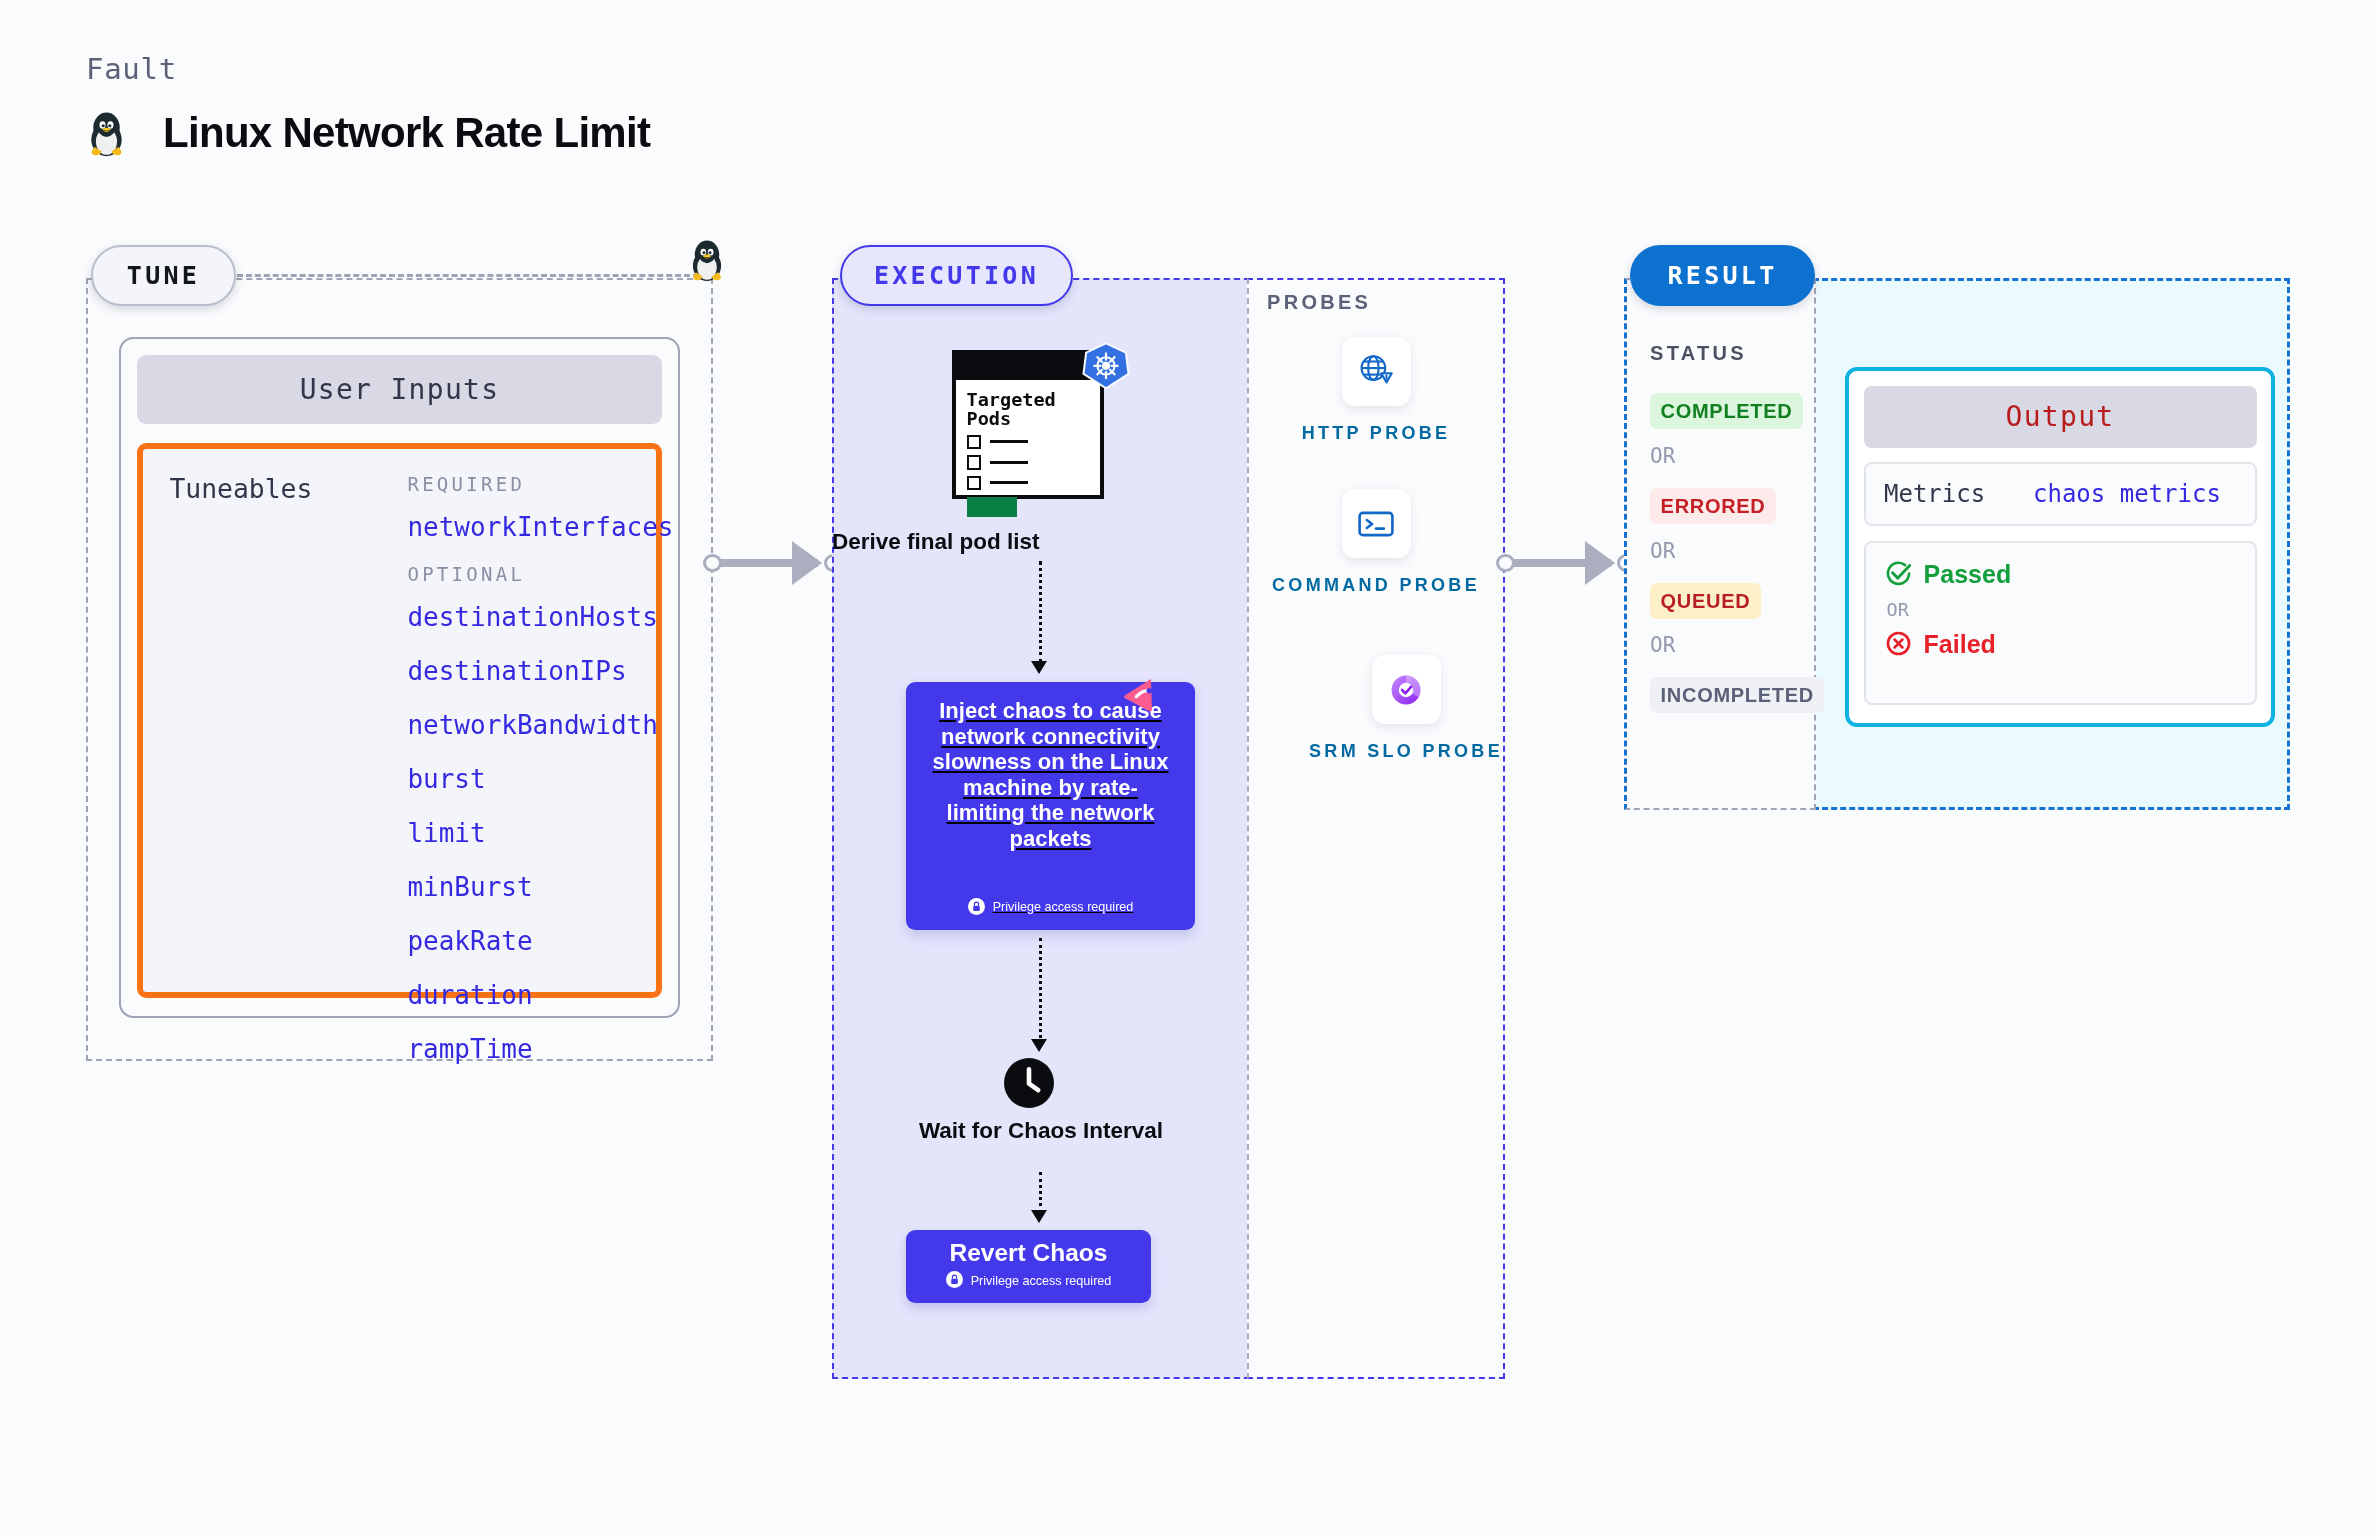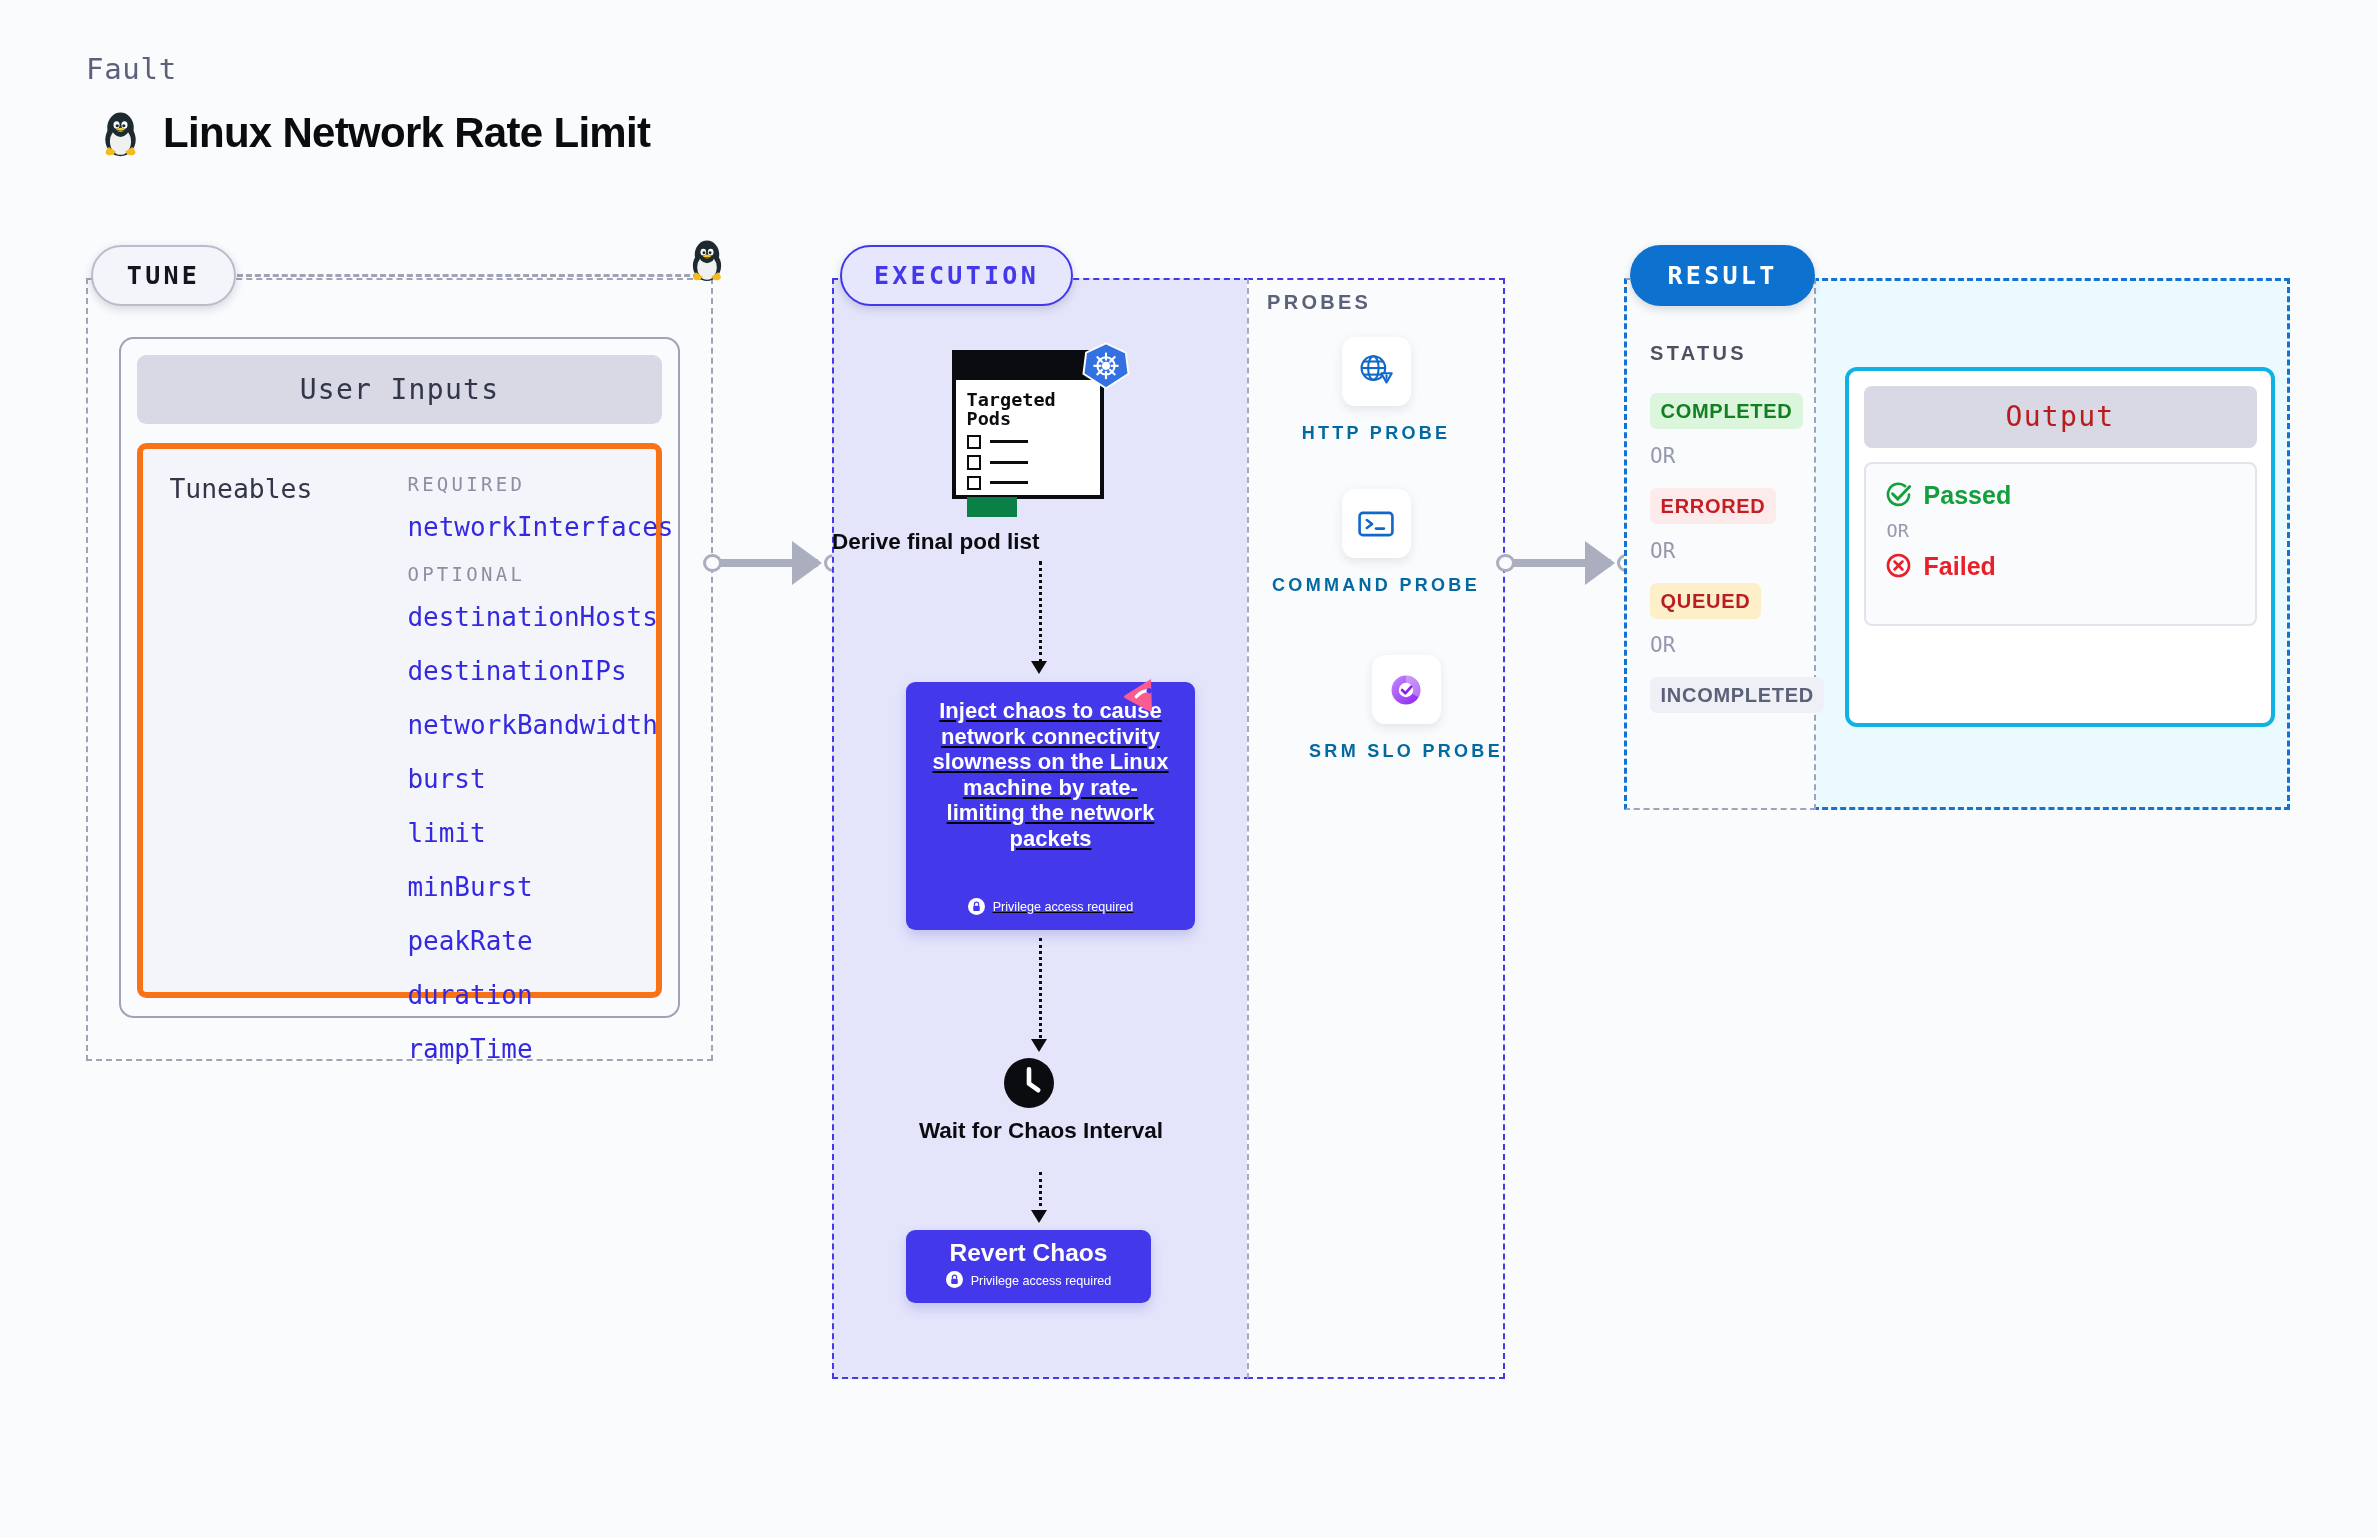--- a/index.html
+++ b/index.html
@@ -10,21 +10,21 @@
     position:relative;overflow:hidden;
   }
   .mono{font-family:"DejaVu Sans Mono","Liberation Mono",monospace;}
 
   
   #fault-label{
     position:absolute;left:86px;top:52px;
     font-family:"DejaVu Sans Mono","Liberation Mono",monospace;
     font-size:29px;color:#5b6178;letter-spacing:0.7px;
   }
-  #fault-title-row{position:absolute;left:100px;top:109px;display:flex;gap:22px;}
+  #fault-title-row{position:absolute;left:86px;top:109px;display:flex;gap:36px;}
   #fault-title{font-size:42px;font-weight:bold;color:#0b0c10;letter-spacing:-0.7px;}
 
   
   .tux{display:block;}
 
   
   .panel{position:absolute;box-sizing:border-box;}
   #tune-panel{
     left:86px;top:278px;width:627px;height:783px;
     border:2.6px dashed #9ea3b5;background:transparent;
@@ -447,20 +447,24 @@
 <div class="or-text" style="top:444px;">OR</div>
 <div class="status-badge" style="top:488px;background:#fdebeb;color:#c41f24;">ERRORED</div>
 <div class="or-text" style="top:539px;">OR</div>
 <div class="status-badge" style="top:583px;background:#fdf0c8;color:#b81f24;">QUEUED</div>
 <div class="or-text" style="top:633px;">OR</div>
 <div class="status-badge" style="top:677px;background:#eef0f5;color:#5b6178;">INCOMPLETED</div>
 
 <div id="output-card">
   <div id="output-header" class="mono">Output</div>
 
+  <div class="out-box">
+    <div class="out-key mono">Metrics</div>
+    <div class="out-val"><span id="metrics-val" class="mono">chaos metrics</span></div>
+  </div>
 
   <div class="out-box" style="height:164px;">
     <div class="out-val">
       <div class="res-row">
         <span>
           <svg width="29" height="29" viewBox="0 0 44 44">
             <path d="M38 22 a16 16 0 1 1 -6 -12.7" fill="none" stroke="#13a03c" stroke-width="4" stroke-linecap="round"></path>
             <path d="M13 21 l8 8 l18 -19" fill="none" stroke="#13a03c" stroke-width="4.4" stroke-linecap="round" stroke-linejoin="round"></path>
           </svg>
         </span>

